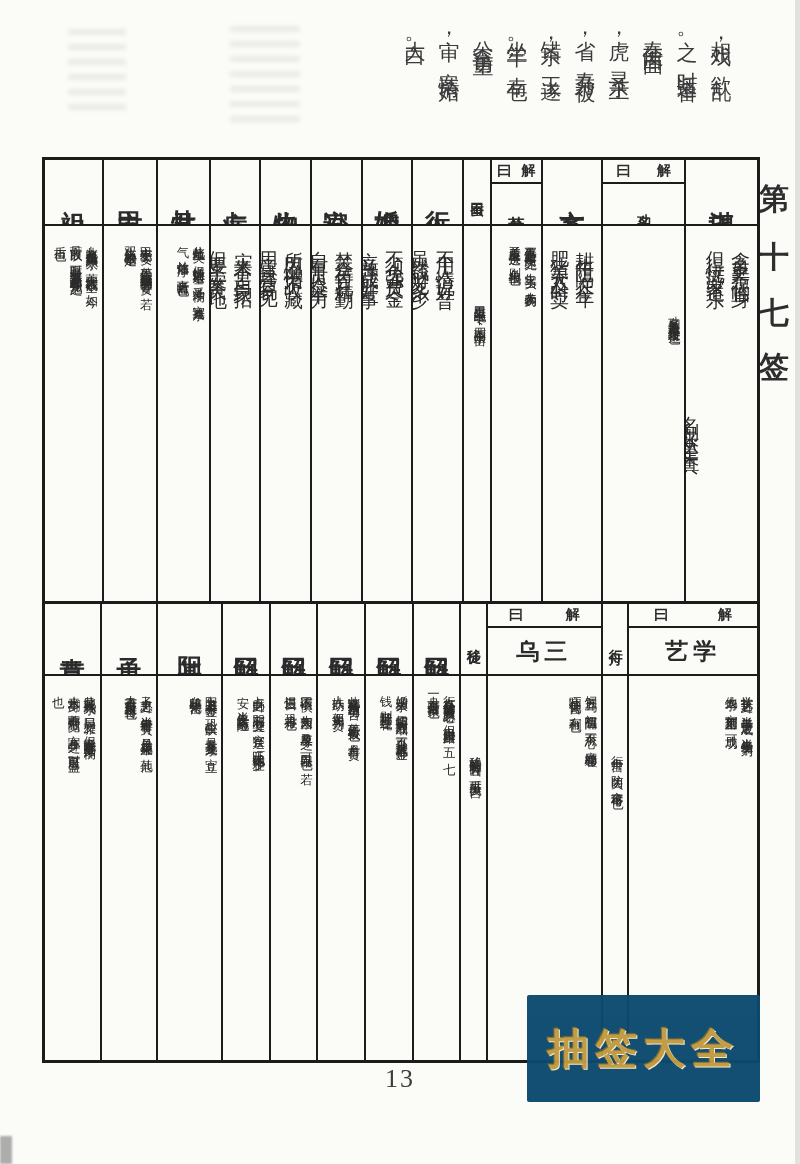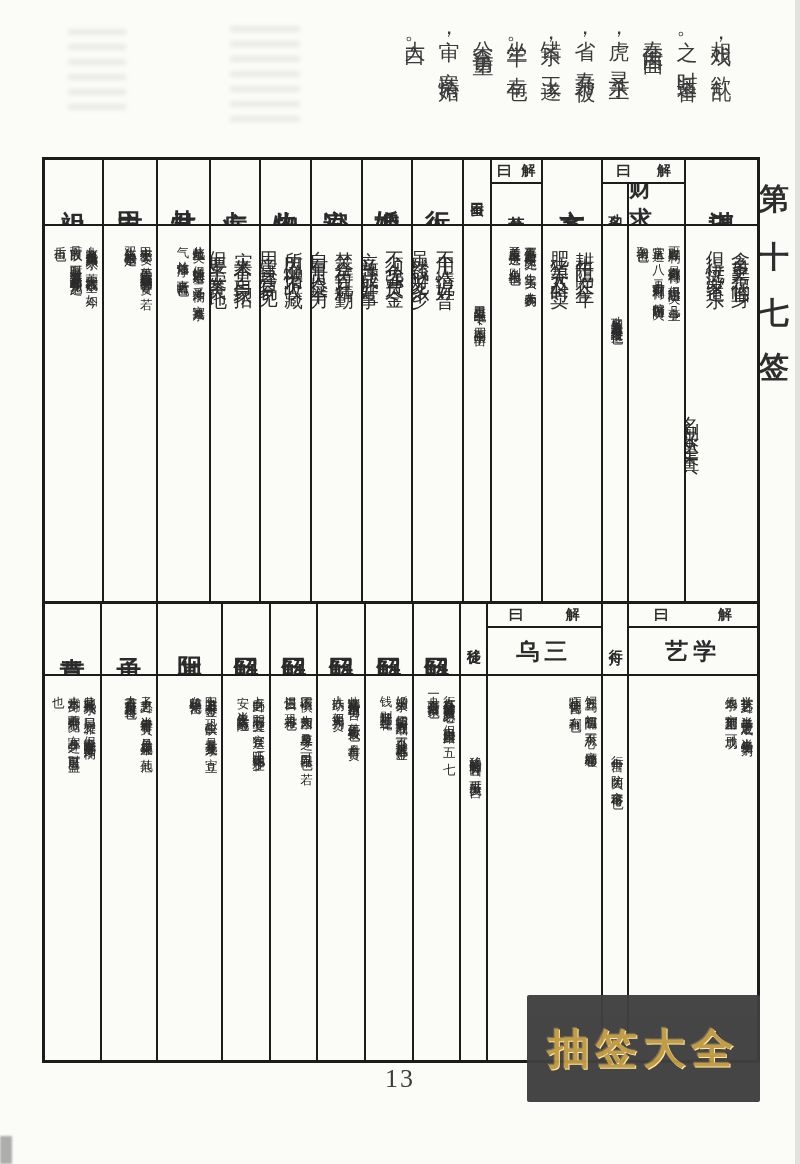--- a/index.html
+++ b/index.html
@@ -45,21 +45,21 @@
   .ccontent{flex:1;writing-mode:vertical-rl;text-orientation:upright;
             padding:10px 2px 4px 2px;overflow:hidden;}
   .pline{font-size:19px;letter-spacing:6.5px;margin:0 3.5px;line-height:1.15;}
   .pline.off{margin-top:165px;}
   .sline{font-size:12.5px;letter-spacing:1.2px;margin:0 2px;line-height:1.1;}
   
   .pageno{position:absolute;top:1064px;left:50%;transform:translateX(-50%);
           font-size:26px;letter-spacing:2px;color:#3c3c3c;}
   
   .watermark{position:absolute;left:527px;top:995px;width:233px;height:107px;
-             background:#404040;opacity:.97;display:flex;align-items:center;justify-content:center;
+             background:#0c4a6e;opacity:.97;display:flex;align-items:center;justify-content:center;
              border-radius:2px;z-index:5;}
   .watermark span{font-size:42px;font-weight:700;letter-spacing:6px;color:#c09a43;
              text-shadow:1px 1px 0 #f4e8c9,-1px -1px 1px #8d7026;}
 </style>
 </head>
 <body>
 
 <div class="page">
   <div class="ghost ghost1"></div>
   <div class="ghost ghost2"></div>
@@ -94,28 +94,20 @@
               </div>
             </div>
           </div>
         </div>
         <div class="tgroup has-banner" style="flex: 80 1 0%;">
           <div class="banner">
             <span>曰</span>
             <span>解</span>
           </div>
           <div class="subcols">
-            <div class="tcol" style="flex: 56 1 0%;">
-              <div class="chead hh hbig">财求</div>
-              <div class="ccontent">
-                <div class="sline">正财库取利　虽有微利可得　但恐防阻失　凡事业</div>
-                <div class="sline">宜从正道　八　十二月有财利可得　偏财防阻失</div>
-                <div class="sline">勿取吉也</div>
-              </div>
-            </div>
             <div class="tcol" style="flex: 24 1 0%;">
               <div class="chead hv hsmall">功名</div>
               <div class="ccontent">
                 <div class="sline" style="margin-top: 70px;">功名肖羊之人及未科定可显达也</div>
               </div>
             </div>
           </div>
         </div>
         <div class="tgroup" style="flex: 58 1 0%;">
           <div class="subcols">

